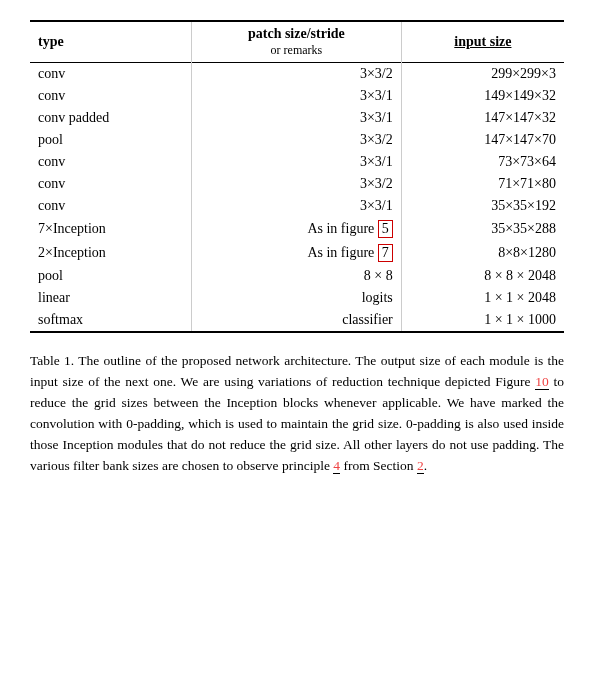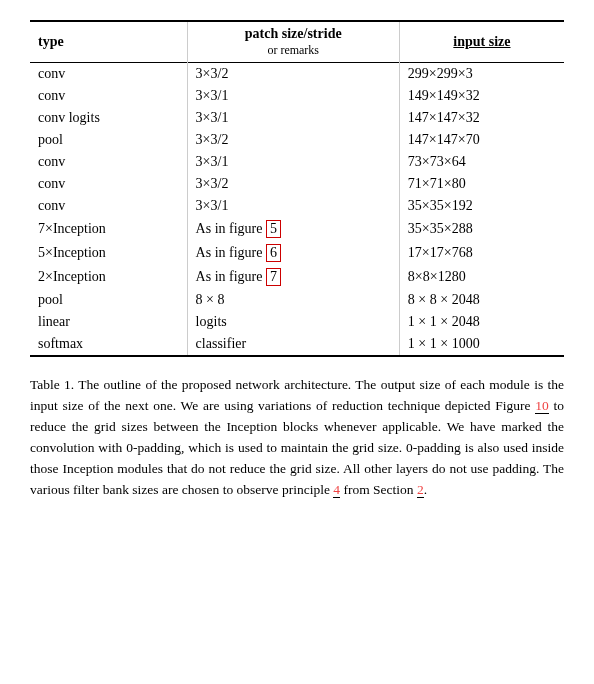--- a/index.html
+++ b/index.html
@@ -34,21 +34,21 @@
     th:first-child {
       text-align: left;
       border-left: none;
     }
     th:last-child {
       border-right: none;
       text-decoration: underline;
     }
     td {
       padding: 3px 8px;
-      text-align: left;
+      text-align: right;
       border-left: 1px solid #ccc;
       border-right: 1px solid #ccc;
     }
     td:first-child {
       text-align: left;
       border-left: none;
     }
     td:last-child {
       border-right: none;
     }
@@ -97,21 +97,21 @@
           <td>conv</td>
           <td>3×3/2</td>
           <td>299×299×3</td>
         </tr>
         <tr>
           <td>conv</td>
           <td>3×3/1</td>
           <td>149×149×32</td>
         </tr>
         <tr>
-          <td>conv logits</td>
+          <td>conv padded</td>
           <td>3×3/1</td>
           <td>147×147×32</td>
         </tr>
         <tr>
           <td>pool</td>
           <td>3×3/2</td>
           <td>147×147×70</td>
         </tr>
         <tr>
           <td>conv</td>
@@ -125,25 +125,20 @@
         </tr>
         <tr>
           <td>conv</td>
           <td>3×3/1</td>
           <td>35×35×192</td>
         </tr>
         <tr>
           <td>7×Inception</td>
           <td>As in figure <span class="highlight-box">5</span></td>
           <td>35×35×288</td>
-        </tr>
-        <tr>
-          <td>5×Inception</td>
-          <td>As in figure <span class="highlight-box">6</span></td>
-          <td>17×17×768</td>
         </tr>
         <tr>
           <td>2×Inception</td>
           <td>As in figure <span class="highlight-box">7</span></td>
           <td>8×8×1280</td>
         </tr>
         <tr>
           <td>pool</td>
           <td>8 × 8</td>
           <td>8 × 8 × 2048</td>

